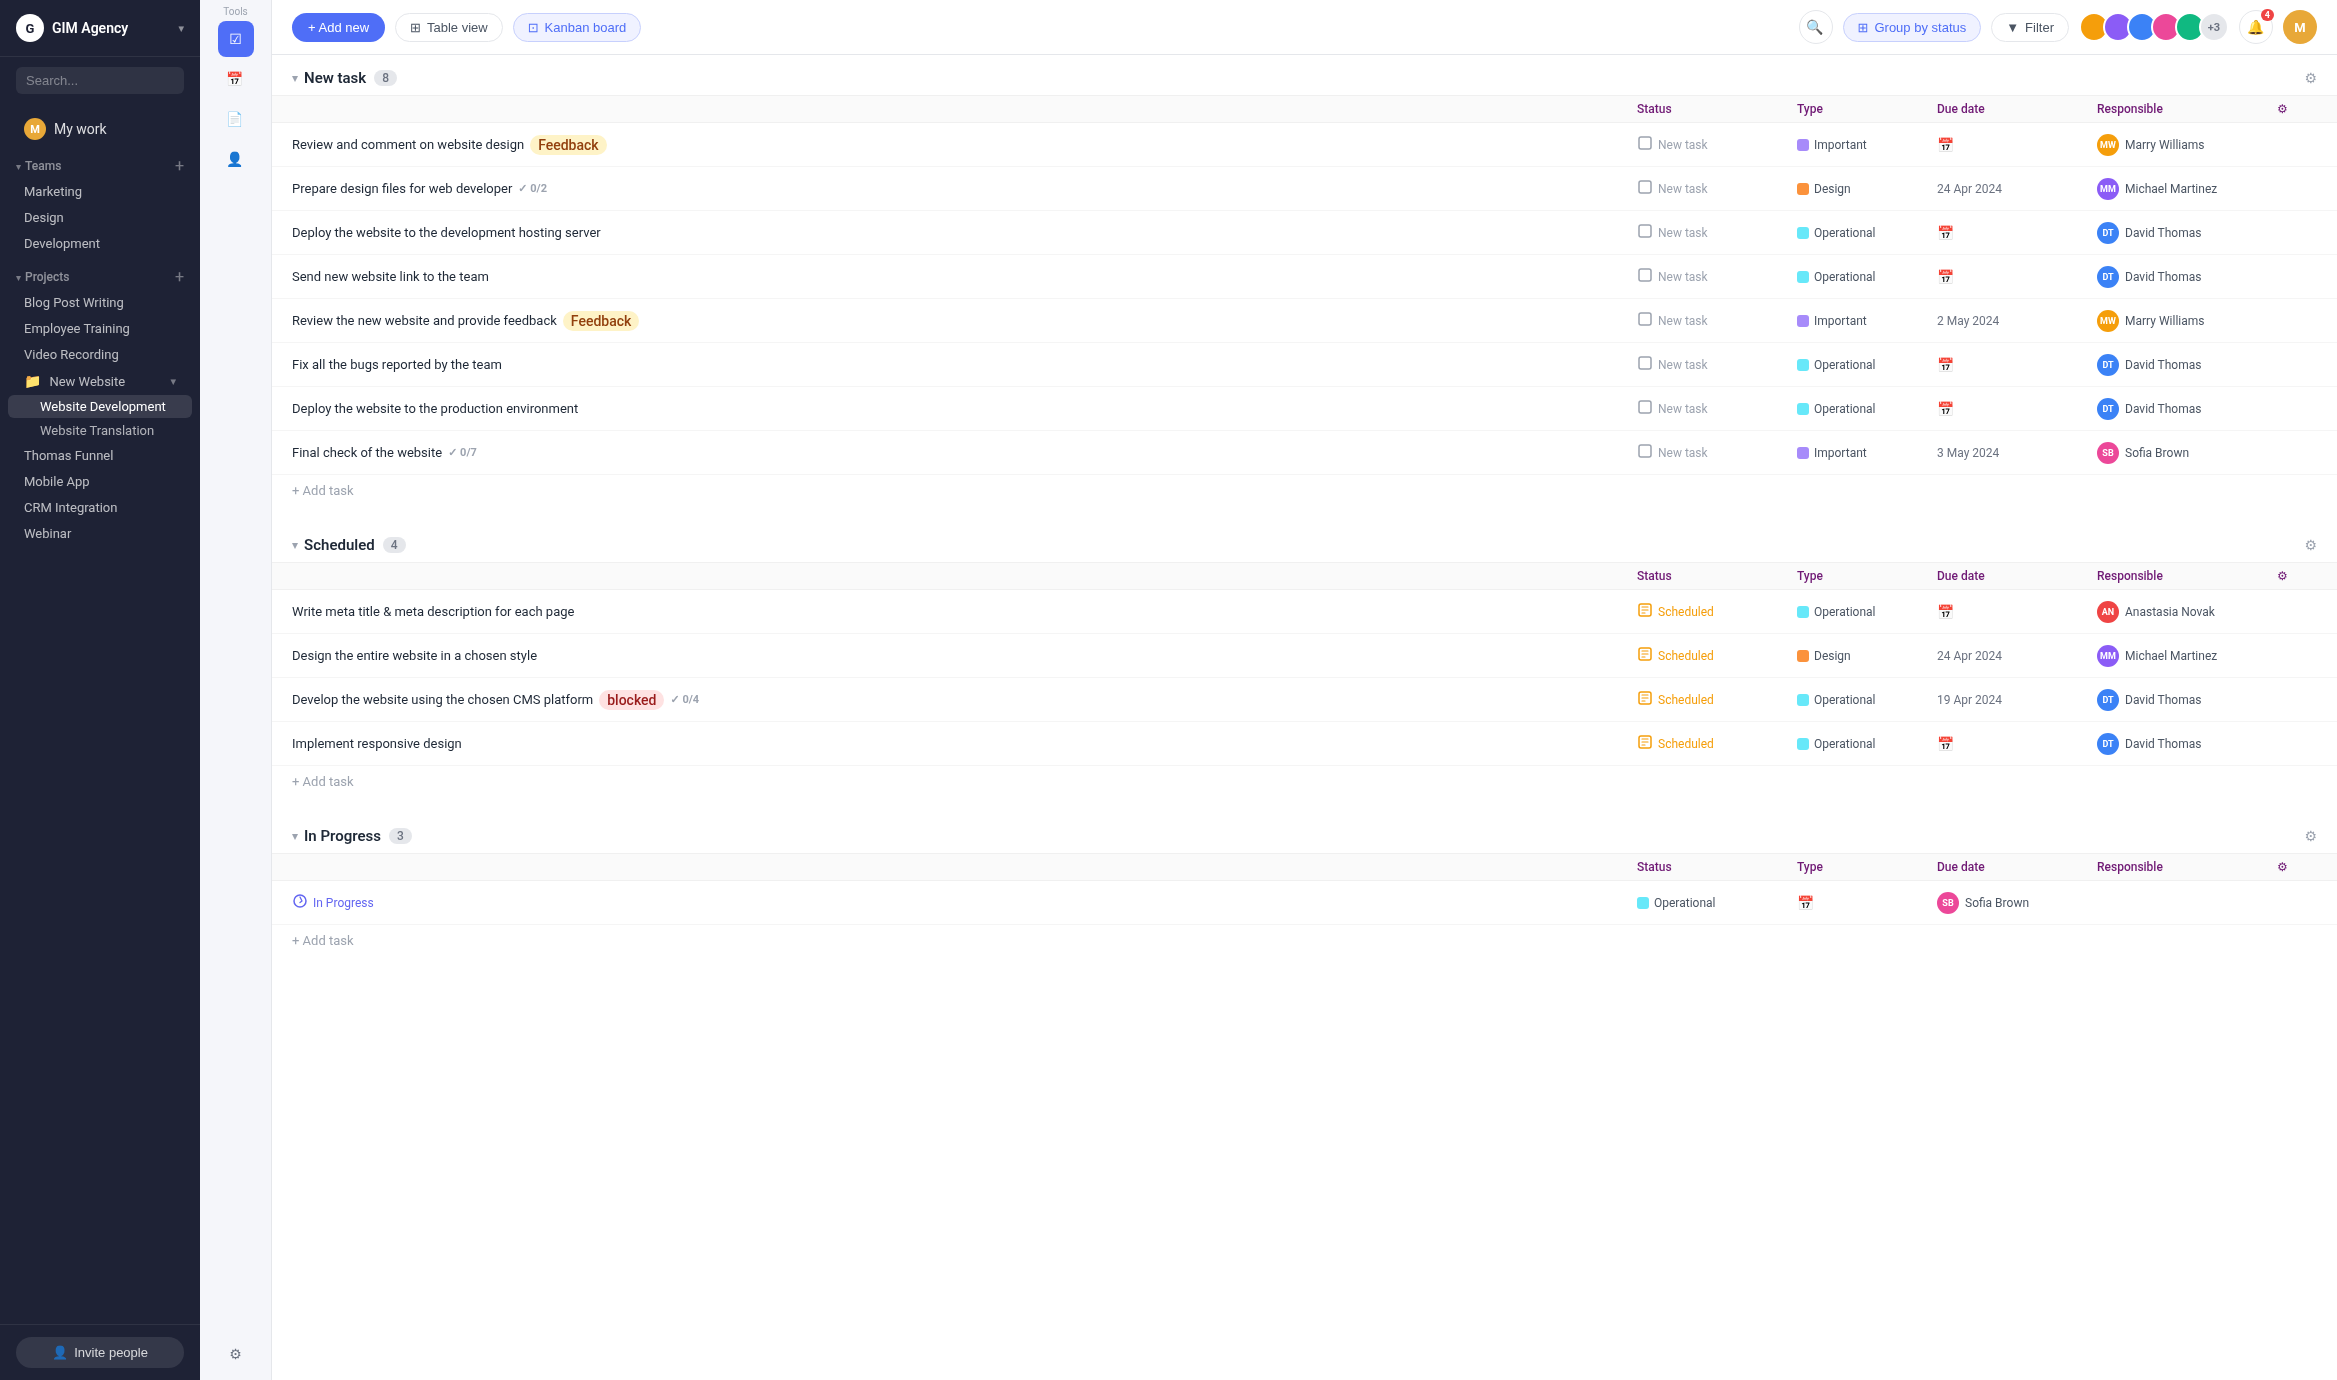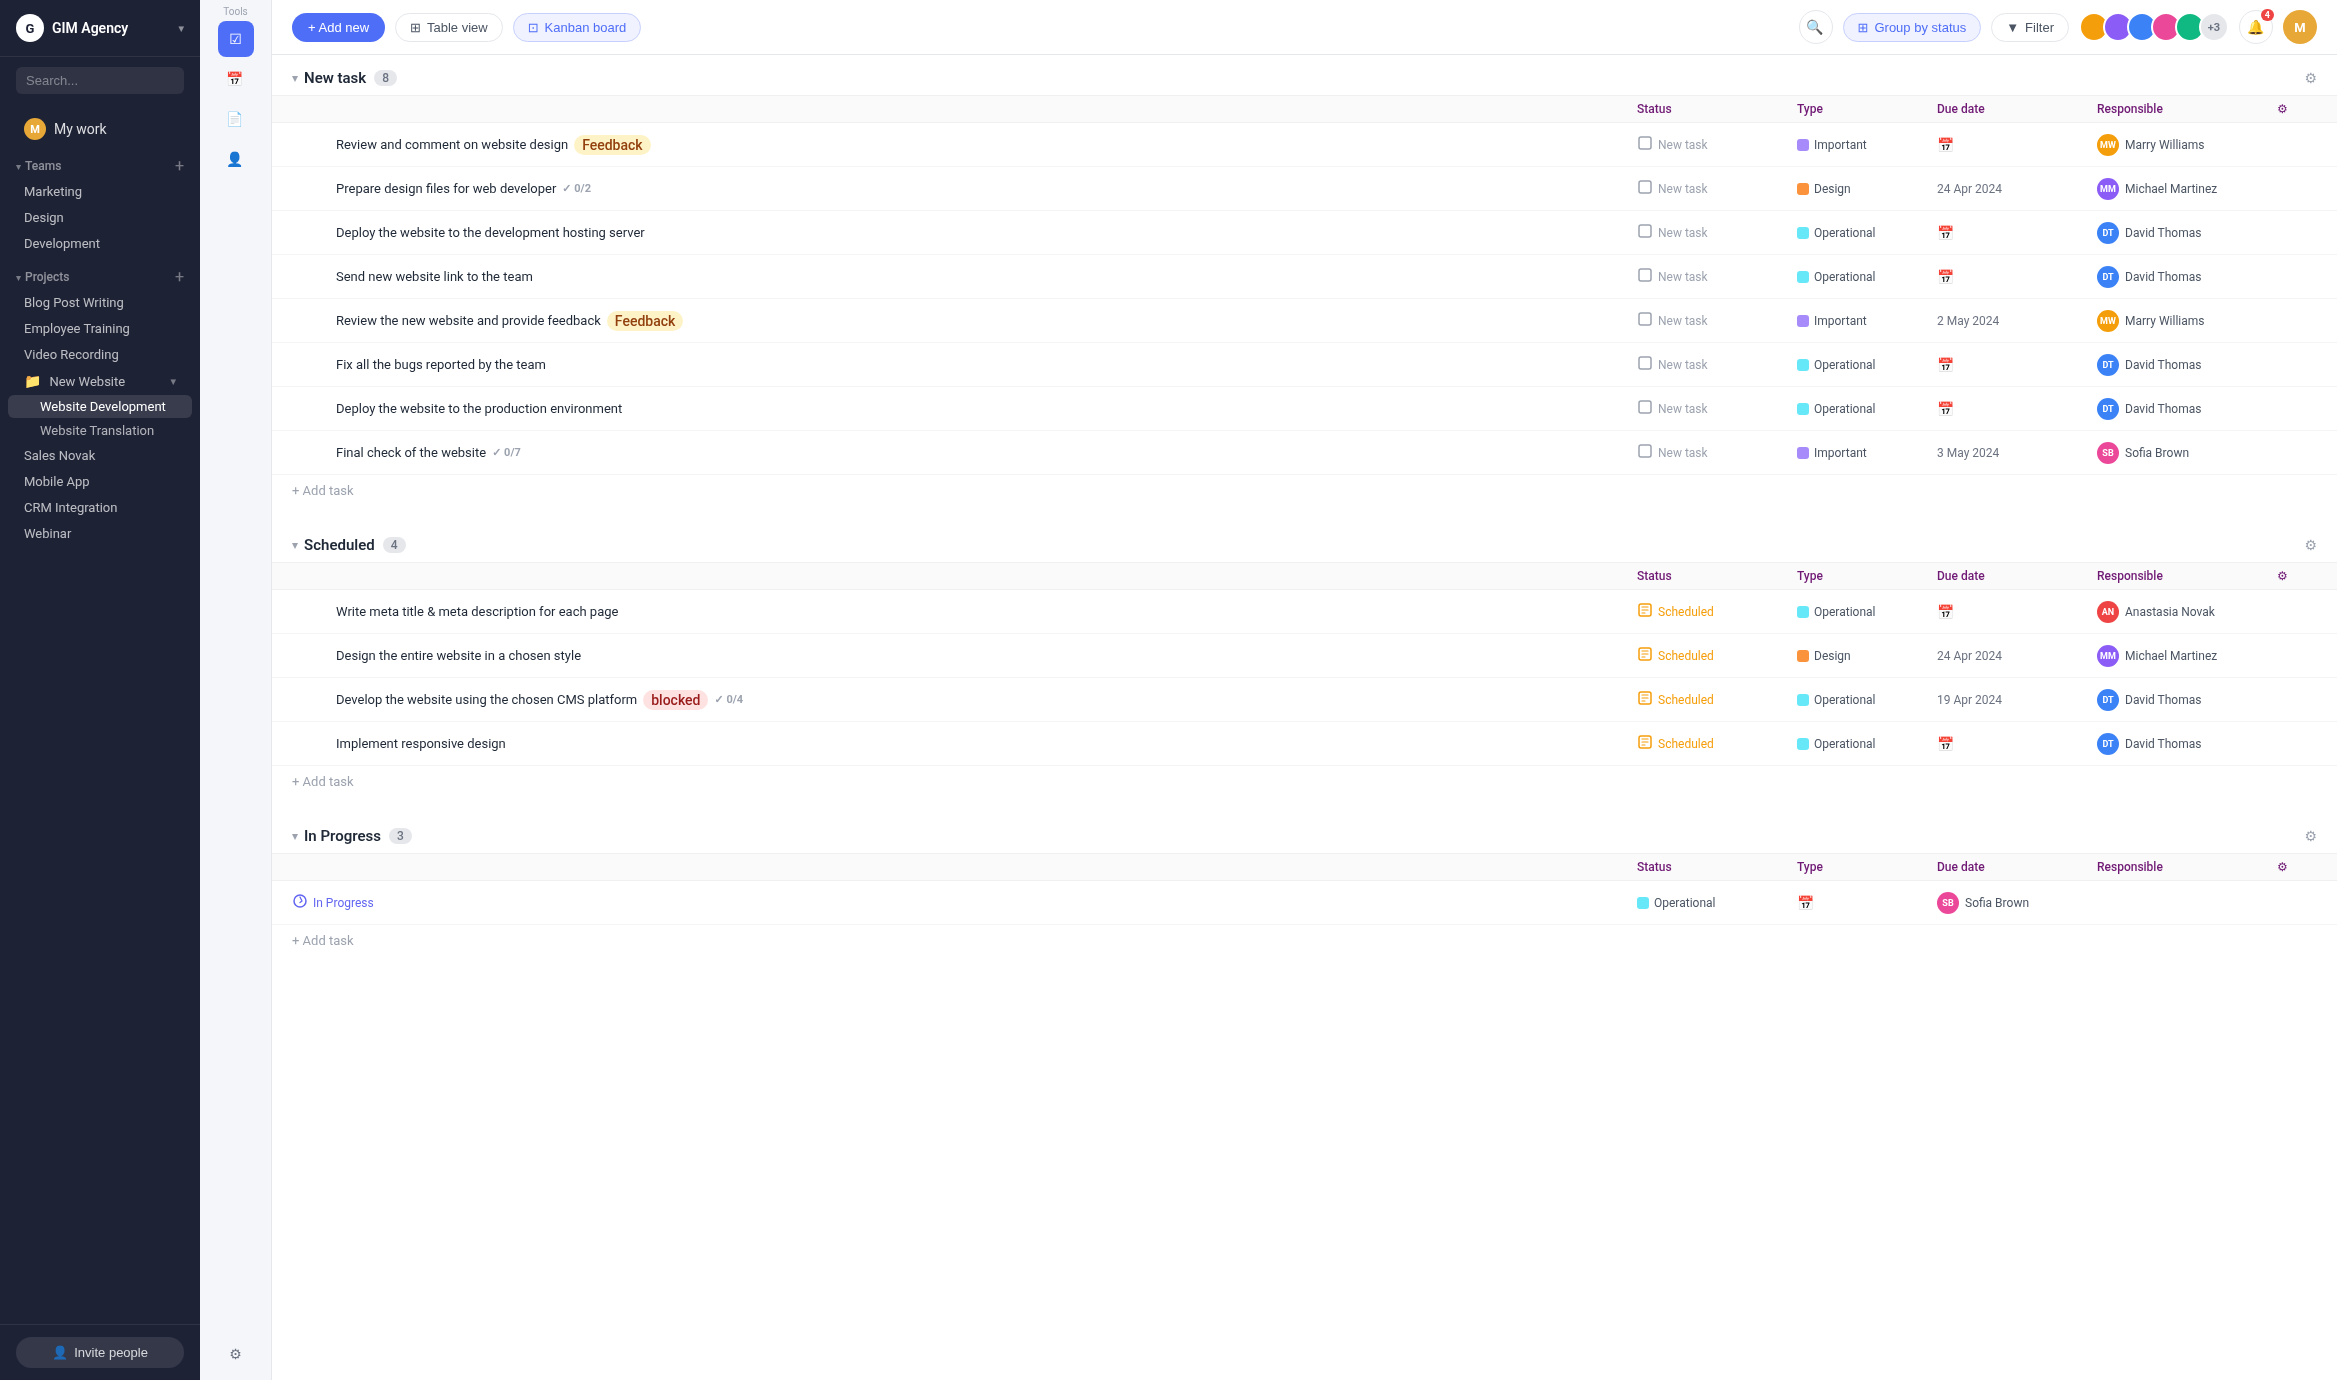--- a/index.html
+++ b/index.html
@@ -66,21 +66,21 @@
     .group-title { font-size: 15px; font-weight: 600; color: #1f2937; }
     .group-count { background: #e5e7eb; color: #6b7280; border-radius: 10px; padding: 1px 8px; font-size: 12px; font-weight: 500; margin-left: 8px; }
     .group-settings { margin-left: auto; color: #9ca3af; cursor: pointer; }
 
     .table-header-row { display: grid; grid-template-columns: 1fr 160px 140px 160px 180px 40px; padding: 6px 20px; background: #fafafa; border-bottom: 1px solid #f0f0f0; }
     .th { font-size: 12px; color: #701a75; font-weight: 500; }
 
     .task-row { display: grid; grid-template-columns: 1fr 160px 140px 160px 180px 40px; padding: 0 20px; border-bottom: 1px solid #f5f5f5; align-items: center; min-height: 44px; cursor: pointer; }
 
     .task-name-cell { display: flex; align-items: center; gap: 6px; padding: 8px 0; }
-    .task-name-text { font-size: 13px; color: #1f2937; margin-left: 44px; }
+    .task-name-text { font-size: 13px; color: #1f2937; }
     .task-tag { border-radius: 12px; padding: 2px 8px; font-size: 14px; font-weight: 500; }
     .tag-feedback { background: #fef3c7; color: #92400e; }
     .tag-blocked { background: #fee2e2; color: #991b1b; }
     .task-subtask { font-size: 11px; color: #9ca3af; display: flex; align-items: center; gap: 3px; font-weight: bold; }
 
     .status-cell { display: flex; align-items: center; gap: 5px; }
     .status-icon { font-size: 14px; }
     .status-text { font-size: 12px; color: #6b7280; }
 
     .type-cell { display: flex; align-items: center; gap: 5px; }
@@ -182,21 +182,21 @@
       <span style="margin-left:auto; color:rgba(255,255,255,0.4); font-size:11px;">▾</span>
     </div>
     <div class="sidebar-sub-item active">
       <span>Website Development</span>
     </div>
     <div class="sidebar-sub-item">
       <span>Website Translation</span>
     </div>
 
     <div class="sidebar-item">
-      <span>Sales Novak</span>
+      <span>Thomas Funnel</span>
     </div>
     <div class="sidebar-item">
       <span>Mobile App</span>
     </div>
     <div class="sidebar-item">
       <span>CRM Integration</span>
     </div>
     <div class="sidebar-item">
       <span>Webinar</span>
     </div>

